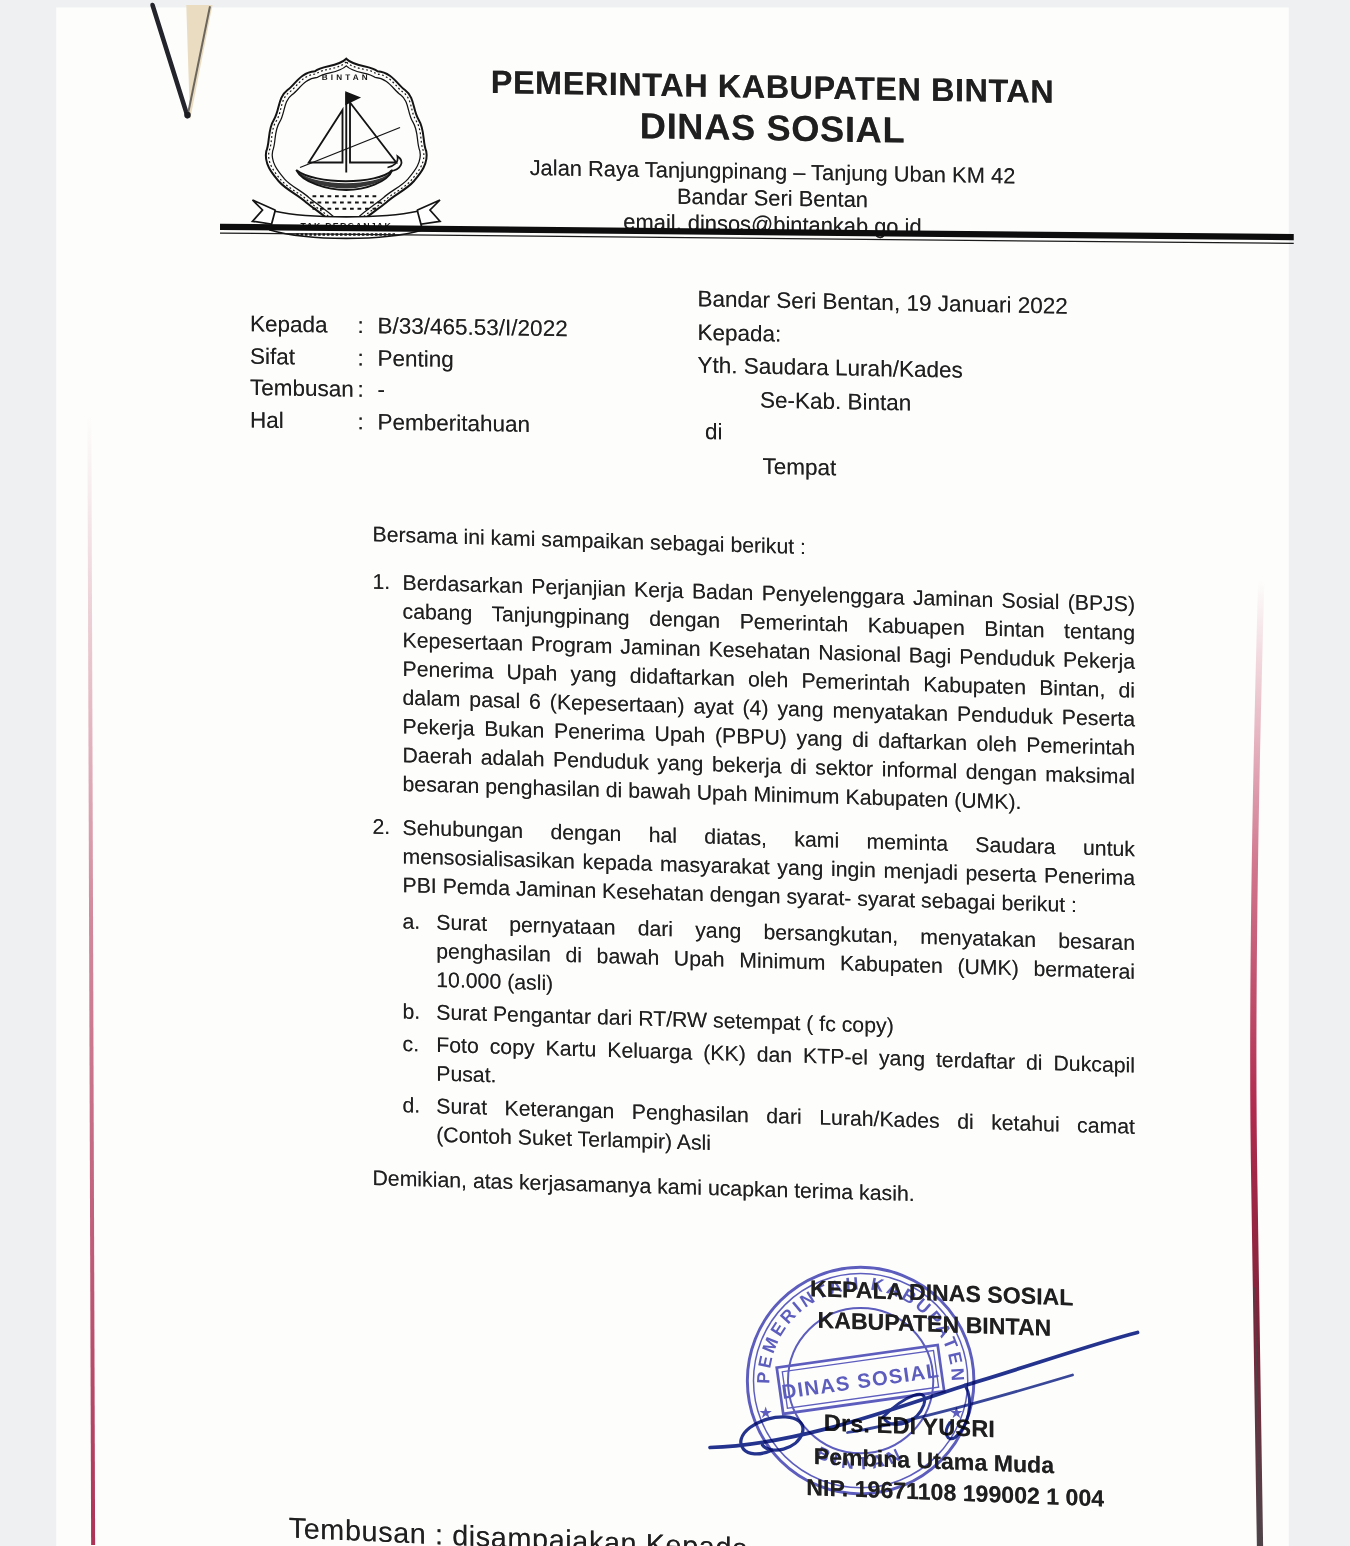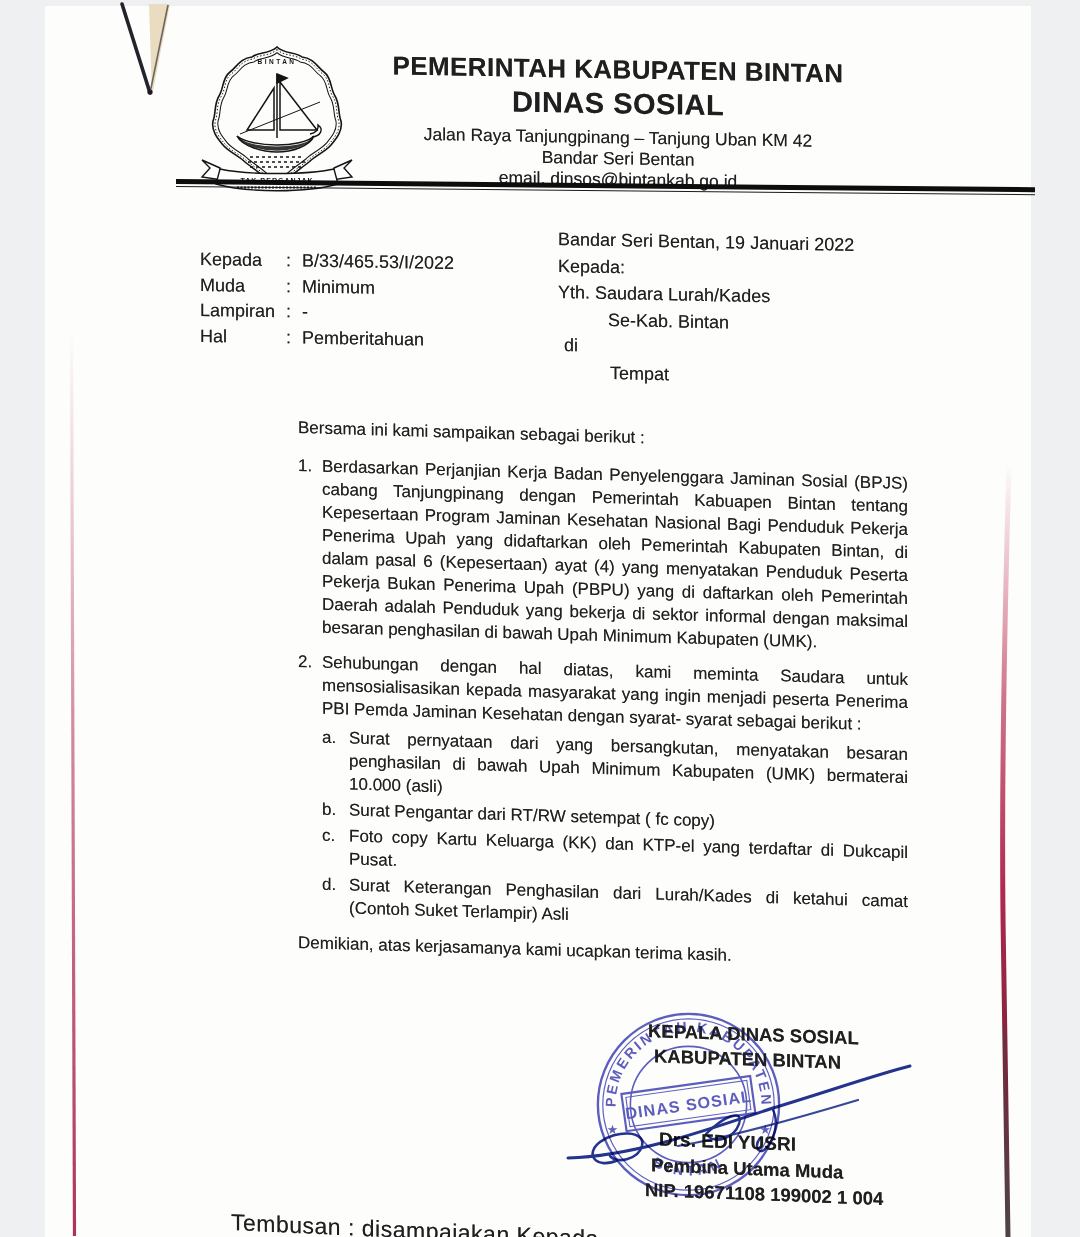--- a/index.html
+++ b/index.html
@@ -108,26 +108,26 @@
     <div class="rb"></div>
   </div>
 
   <div class="meta soft">
     <div class="mrow">
       <span class="mlabel">Kepada</span>
       <span class="msep">:</span>
       <span class="mval">B/33/465.53/I/2022</span>
     </div>
     <div class="mrow">
-      <span class="mlabel">Muda</span>
-      <span class="msep">:</span>
-      <span class="mval">Minimum</span>
-    </div>
-    <div class="mrow">
-      <span class="mlabel">Lampiran</span>
+      <span class="mlabel">Sifat</span>
+      <span class="msep">:</span>
+      <span class="mval">Penting</span>
+    </div>
+    <div class="mrow">
+      <span class="mlabel">Tembusan</span>
       <span class="msep">:</span>
       <span class="mval">-</span>
     </div>
     <div class="mrow">
       <span class="mlabel">Hal</span>
       <span class="msep">:</span>
       <span class="mval">Pemberitahuan</span>
     </div>
   </div>
 

